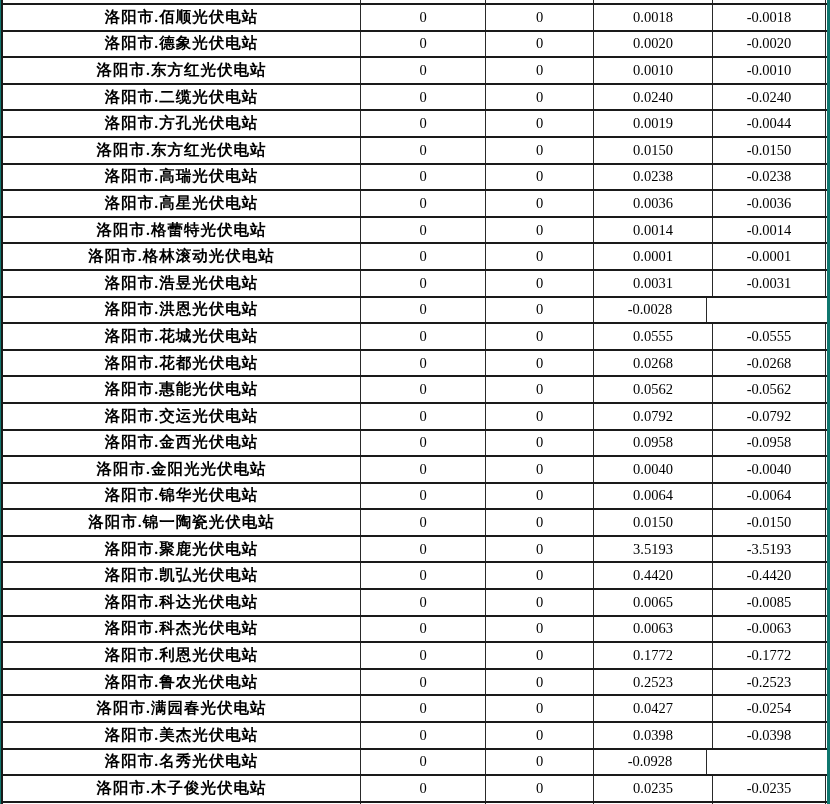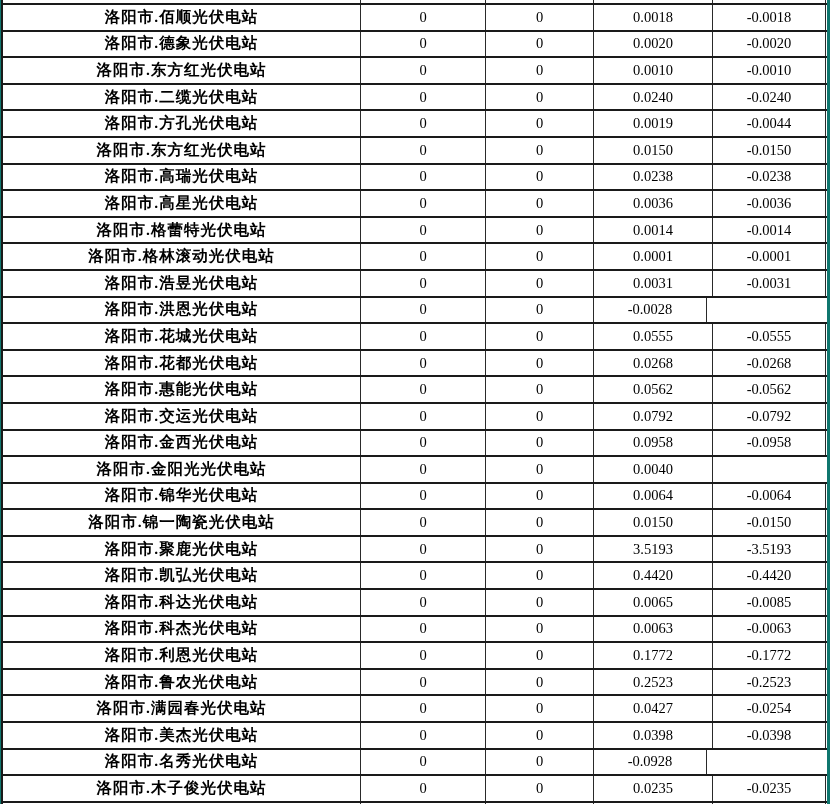--- a/index.html
+++ b/index.html
@@ -210,20 +210,21 @@
     <div class="cell num2">0</div>
     <div class="cell num3">0.0958</div>
     <div class="cell num4">-0.0958</div>
   </div>
 
   <div class="row">
     <div class="cell name">洛阳市.金阳光光伏电站</div>
     <div class="cell num1">0</div>
     <div class="cell num2">0</div>
     <div class="cell num3">0.0040</div>
+    <div class="cell num4">-0.0040</div>
   </div>
 
   <div class="row">
     <div class="cell name">洛阳市.锦华光伏电站</div>
     <div class="cell num1">0</div>
     <div class="cell num2">0</div>
     <div class="cell num3">0.0064</div>
     <div class="cell num4">-0.0064</div>
   </div>
 

